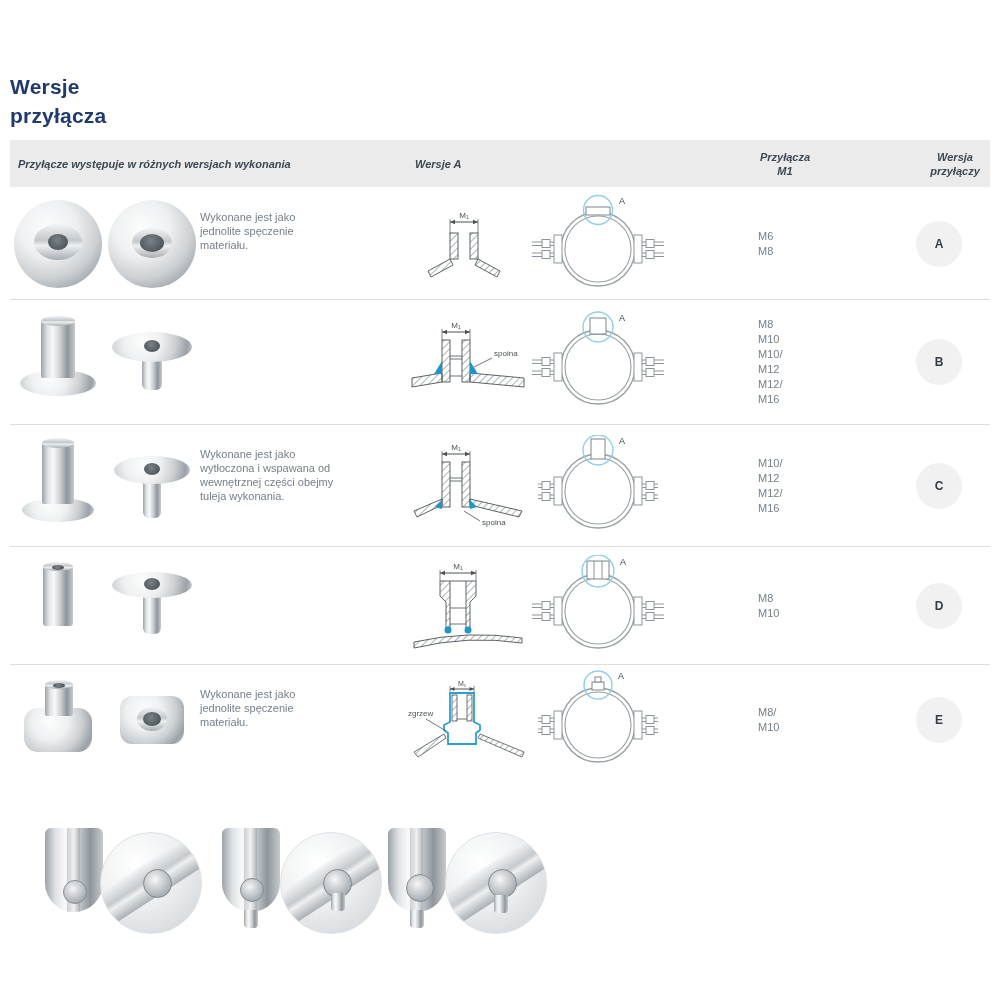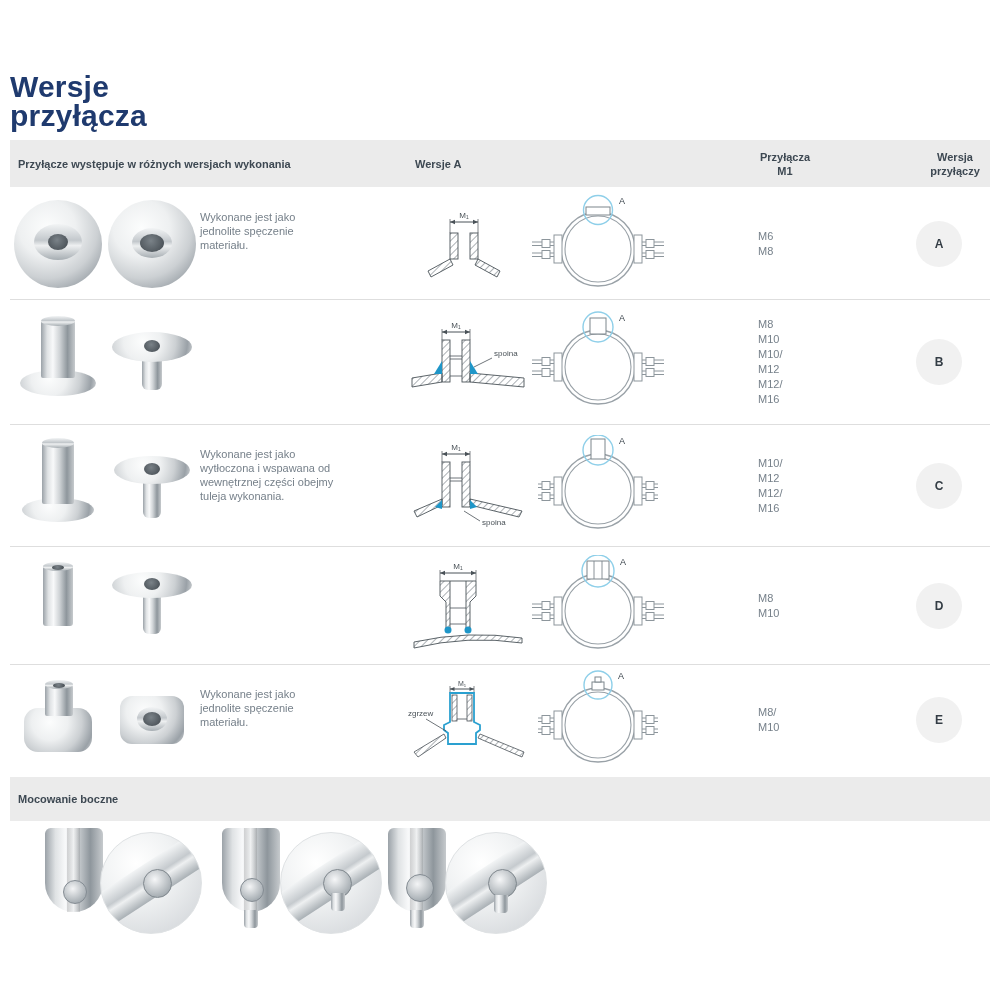--- a/index.html
+++ b/index.html
@@ -1,20 +1,20 @@
 <!DOCTYPE html>
 <html><head>
 <meta charset="utf-8">
 <style>
   html,body{margin:0;padding:0;background:#fff;}
   .page{position:relative;width:1000px;height:1000px;background:#fff;overflow:hidden;
         font-family:"Liberation Sans","DejaVu Sans",sans-serif;}
-  .page-title{position:absolute;left:10px;top:72px;font-size:30px;line-height:29px;
+  .page-title{position:absolute;left:10px;top:72px;font-size:21px;line-height:29px;
         font-weight:bold;color:#1f3a6e;letter-spacing:.2px;}
-  .band{position:absolute;left:10px;width:980px;background:#ebebeb;}
+  .band{position:absolute;left:10px;width:980px;background:#ebebeb;font-style:italic;}
   .hdr{position:absolute;font-size:11px;font-weight:bold;color:#3d4852;line-height:14px;}
   .hdr.center{text-align:center;}
   .row{position:absolute;left:10px;width:980px;border-bottom:1px solid #dedede;}
   .row.last{border-bottom:none;}
   .desc{position:absolute;left:190px;top:22px;width:136px;font-size:11px;line-height:14px;color:#76808a;}
   .sizes{position:absolute;left:748px;top:50%;transform:translateY(-50%);
         font-size:11px;line-height:15px;color:#76808a;}
   .badge{position:absolute;left:906px;top:50%;transform:translateY(-50%);width:46px;height:46px;
         border-radius:50%;background:#f1f1f1;display:flex;align-items:center;justify-content:center;
         font-size:12px;font-weight:bold;color:#343d45;}
@@ -391,23 +391,20 @@
       <text x="90" y="10" font-size="9" fill="#3a434b">A</text>
     </svg>
 
     <div class="sizes">
       <div>M8/</div>
       <div>M10</div>
     </div>
     <div class="badge">E</div>
   </div>
 
-  <div class="band" style="top:777px;height:44px;">
-    <div class="hdr" style="left:8px;top:50%;transform:translateY(-50%);">Mocowanie boczne</div>
-  </div>
 
   <div class="pgroup" style="left:45px;">
     <div class="strap m-vert">
       <div class="strap-groove"></div>
       <div class="screw" style="left:18px;top:52px;"></div>
     </div>
     <div class="pdetail" style="left:55px;">
       <div class="pd-band m-horiz"></div>
       <div class="pd-screw"></div>
     </div>

